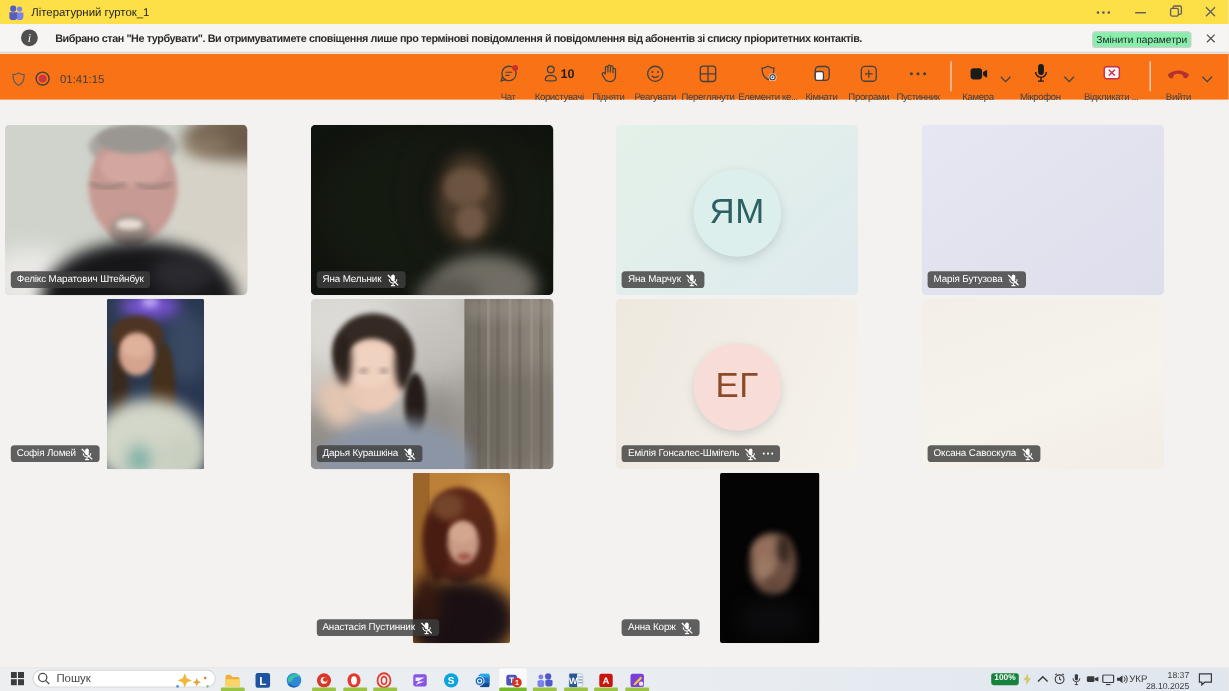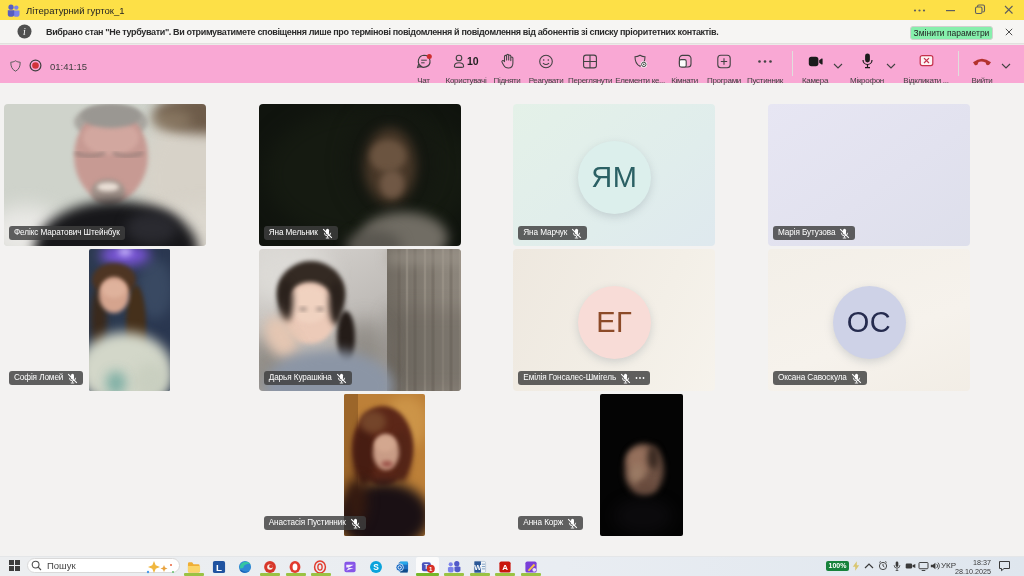--- a/index.html
+++ b/index.html
@@ -3,21 +3,21 @@
 <style>
   html,body{margin:0;padding:0;}
   body{width:1024px;height:576px;overflow:hidden;font-family:"Liberation Sans",sans-serif;position:relative;background:#f3f2f1;}
   .abs{position:absolute;}
   
   #titlebar{left:0;top:0;width:1024px;height:20px;background:#fde047;}
   #titletxt{left:26px;top:5px;font-size:9.5px;color:#242424;}
   #infobar{left:0;top:20px;width:1024px;height:24px;background:#f6f5f3;border-bottom:1px solid #e2e0de;box-sizing:border-box;}
   #infotxt{left:46px;top:7px;font-size:9px;font-weight:600;color:#2b2b2b;letter-spacing:-0.35px;}
   #infobtn{left:910px;top:6px;width:81px;height:12px;background:#86efac;border:1px solid #d1d0ce;border-radius:3px;font-size:8.5px;color:#242424;text-align:center;line-height:12px;}
-  #toolbar{left:0;top:44px;width:1024px;height:39px;background:#f9a8d4;border-top:1px solid #eceae8;box-sizing:border-box;padding-left:19px;}
+  #toolbar{left:0;top:44px;width:1024px;height:39px;background:#f97316;border-top:1px solid #eceae8;box-sizing:border-box;padding-left:19px;}
   .tbtn{position:absolute;top:7px;text-align:center;color:#242424;}
   .tlab{position:absolute;top:24px;width:100%;left:0;font-size:8px;color:#424242;text-align:center;white-space:nowrap;letter-spacing:-0.3px;}
   .sep{position:absolute;top:6px;width:1px;height:25px;background:#e0dedc;}
   
   .tile{position:absolute;width:202px;height:142px;border-radius:4px;overflow:hidden;}
   .pvid{position:absolute;width:81px;height:142px;border-radius:2px;overflow:hidden;}
   .namep{position:absolute;left:5px;bottom:6px;height:14px;background:rgba(62,62,62,0.82);border-radius:3px;color:#fff;font-size:8.2px;letter-spacing:-0.1px;line-height:14px;padding:0 5px;white-space:nowrap;display:flex;align-items:center;gap:4px;}
   .av{position:absolute;left:50%;top:36.5px;width:73px;height:73px;margin-left:-36.5px;border-radius:50%;text-align:center;font-size:29px;line-height:73px;letter-spacing:0.5px;box-shadow:0 3px 8px rgba(120,130,140,0.28);}
   
   #taskbar{left:0;top:556px;width:1024px;height:20px;background:linear-gradient(90deg,#eceef0,#e9edf2 55%,#dfe6ee);border-top:1px solid #e4e6e8;box-sizing:border-box;}
@@ -342,21 +342,20 @@
         </svg><svg width="10" height="4" viewBox="0 0 10 4">
           <g fill="#fff">
             <circle cx="1.5" cy="2" r="0.9"></circle>
             <circle cx="5" cy="2" r="0.9"></circle>
             <circle cx="8.5" cy="2" r="0.9"></circle>
           </g>
         </svg></div>
     </div>
     <div class="tile" style="left:768px;top:249px">
       <div class="abs" style="width:252px;height:142px;background:linear-gradient(160deg,#f3efe8 0%,#f6f2ec 55%,#f1ece4 100%)"></div>
-      <div class="av" style="background:#ced2e7;color:#252b4e;">ОС</div>
       <div class="namep">Оксана Савоскула<svg width="11" height="11" viewBox="0 0 11 11" style="flex:0 0 auto">
           <g stroke="#fff" stroke-width="0.9" fill="none">
             <rect x="4" y="0.8" width="3" height="5.6" rx="1.5" fill="#fff" stroke="none"></rect>
             <path d="M2.4 4.8 a3.1 3.1 0 0 0 6.2 0"></path>
             <path d="M5.5 8 v1.6 M3.8 10 h3.4"></path>
             <path d="M1.2 1.2 L9.8 9.8" stroke-width="1.1"></path>
           </g>
         </svg></div>
     </div>
     <div class="tile" style="left:258.7px;top:394px;border-radius:0">

